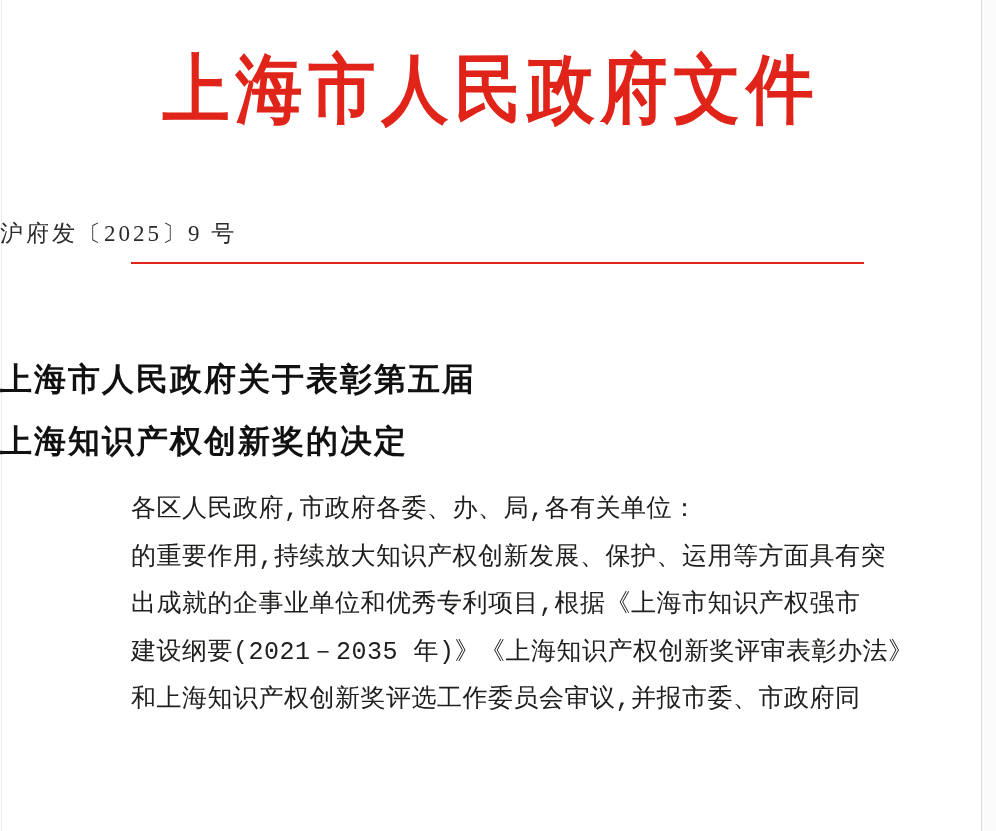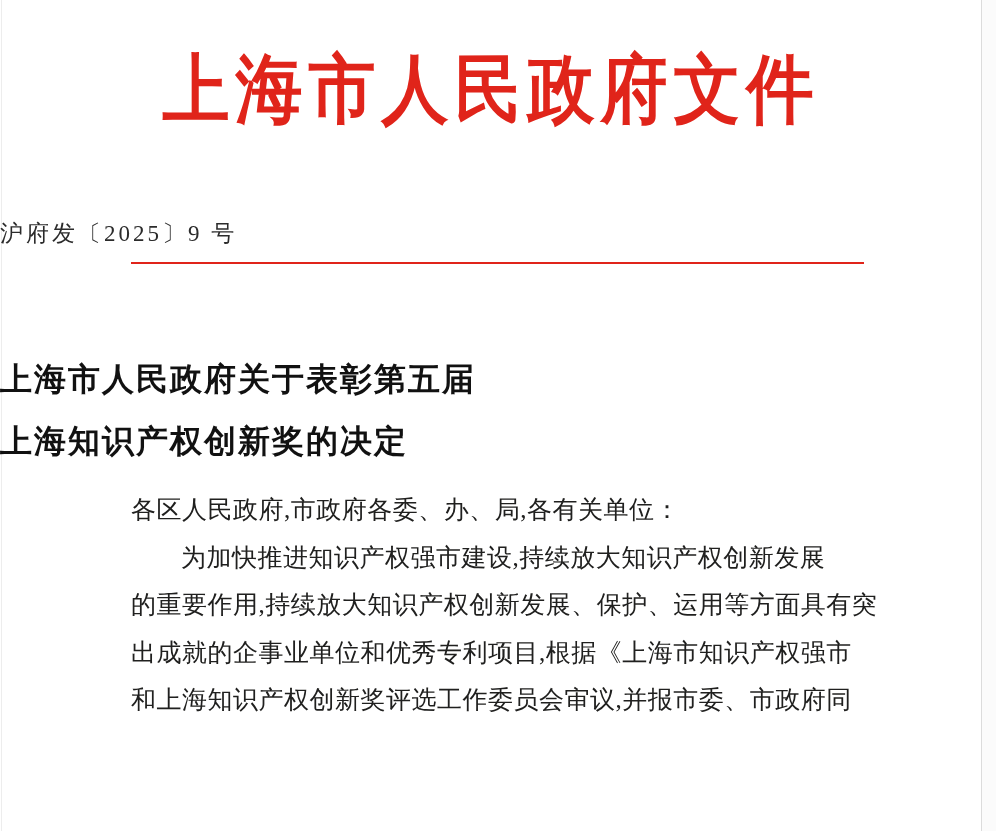--- a/index.html
+++ b/index.html
@@ -109,21 +109,21 @@
   }
 
   
   .body-block {
     position: absolute;
     left: 131px;
     top: 486px;
     width: 736px;
   }
   .body-line {
-    font-family: Liberation Serif, serif;
+    font-family: Liberation Mono, monospace;
     font-size: 25px;
     line-height: 47.5px;
     letter-spacing: 0.5px;
     color: #20201f;
     white-space: nowrap;
     text-align: justify;
   }
   .body-line.indent { text-indent: 50px; }
 </style>
 </head>
@@ -145,20 +145,20 @@
 
     <div class="red-rule"></div>
 
     <div class="doc-heading">
       <div class="hline">上海市人民政府关于表彰第五届</div>
       <div class="hline">上海知识产权创新奖的决定</div>
     </div>
 
     <div class="body-block">
       <div class="body-line">各区人民政府,市政府各委、办、局,各有关单位：</div>
-      <div class="body-line indent">为加快推进知识产权强市建设,持续放大知识产权创新发展</div>
       <div class="body-line">的重要作用,持续放大知识产权创新发展、保护、运用等方面具有突</div>
       <div class="body-line">出成就的企事业单位和优秀专利项目,根据《上海市知识产权强市</div>
+      <div class="body-line">建设纲要(2021－2035 年)》《上海知识产权创新奖评审表彰办法》</div>
       <div class="body-line">和上海知识产权创新奖评选工作委员会审议,并报市委、市政府同</div>
     </div>
 
   </div>
 </div>
 
 </body></html>

